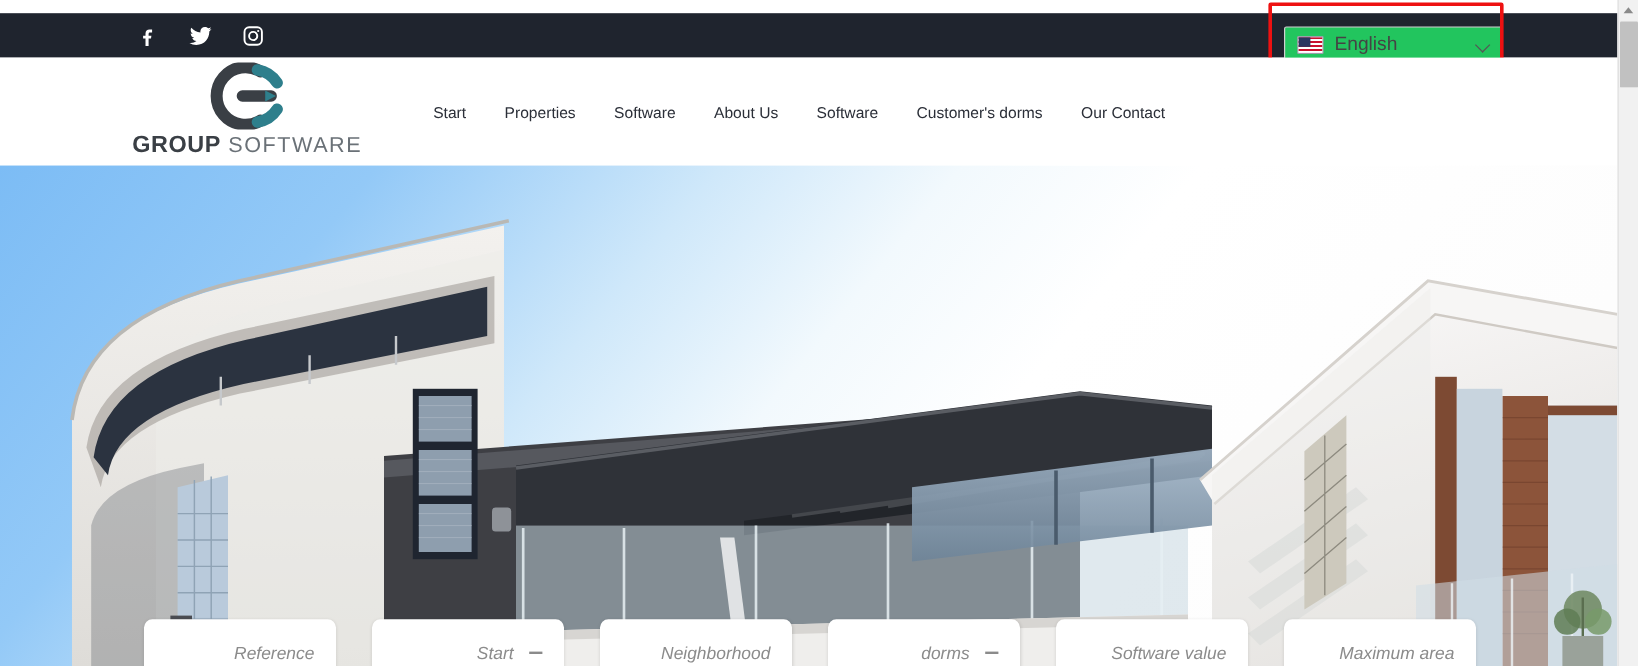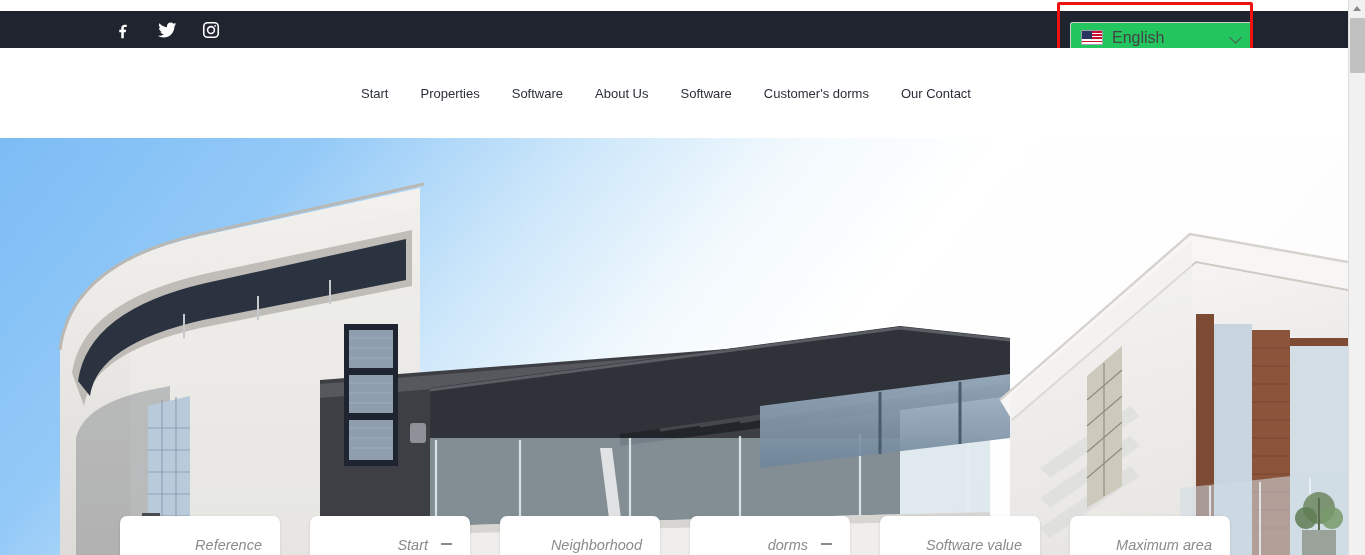--- a/index.html
+++ b/index.html
@@ -178,20 +178,33 @@
             <span class="canton"></span>
         </span>
         <span class="lang-label">English</span>
         <span class="chev"></span>
       </div>
     </div>
     <div class="lang-highlight"></div>
 
     <div class="navbar">
 
+      <div class="logo">
+        <svg class="logo-mark" viewBox="0 0 74 56">
+          <path d="M48 7.5 A24 24 0 1 0 48 48.5" fill="none" stroke="#3a3f45" stroke-width="10" stroke-linecap="round"></path>
+          <path d="M45.5 6.2 A24.5 24.5 0 0 1 62 17" fill="none" stroke="#2e7f8c" stroke-width="9.5" stroke-linecap="round"></path>
+          <path d="M62 39 A24.5 24.5 0 0 1 45.5 49.8" fill="none" stroke="#2e7f8c" stroke-width="9.5" stroke-linecap="round"></path>
+          <path d="M33 28 H57" fill="none" stroke="#3a3f45" stroke-width="9.5" stroke-linecap="round"></path>
+          <path d="M52 23.5 L61 28 L52 32.5" fill="#2e7f8c"></path>
+        </svg>
+        <span class="logo-text">
+          <span class="logo-bold">GROUP</span>
+          <span class="logo-light">SOFTWARE</span>
+        </span>
+      </div>
 
       <nav class="nav-links">
         <a>Start</a>
         <a>Properties</a>
         <a>Software</a>
         <a>About Us</a>
         <a>Software</a>
         <a>Customer's dorms</a>
         <a>Our Contact</a>
       </nav>

